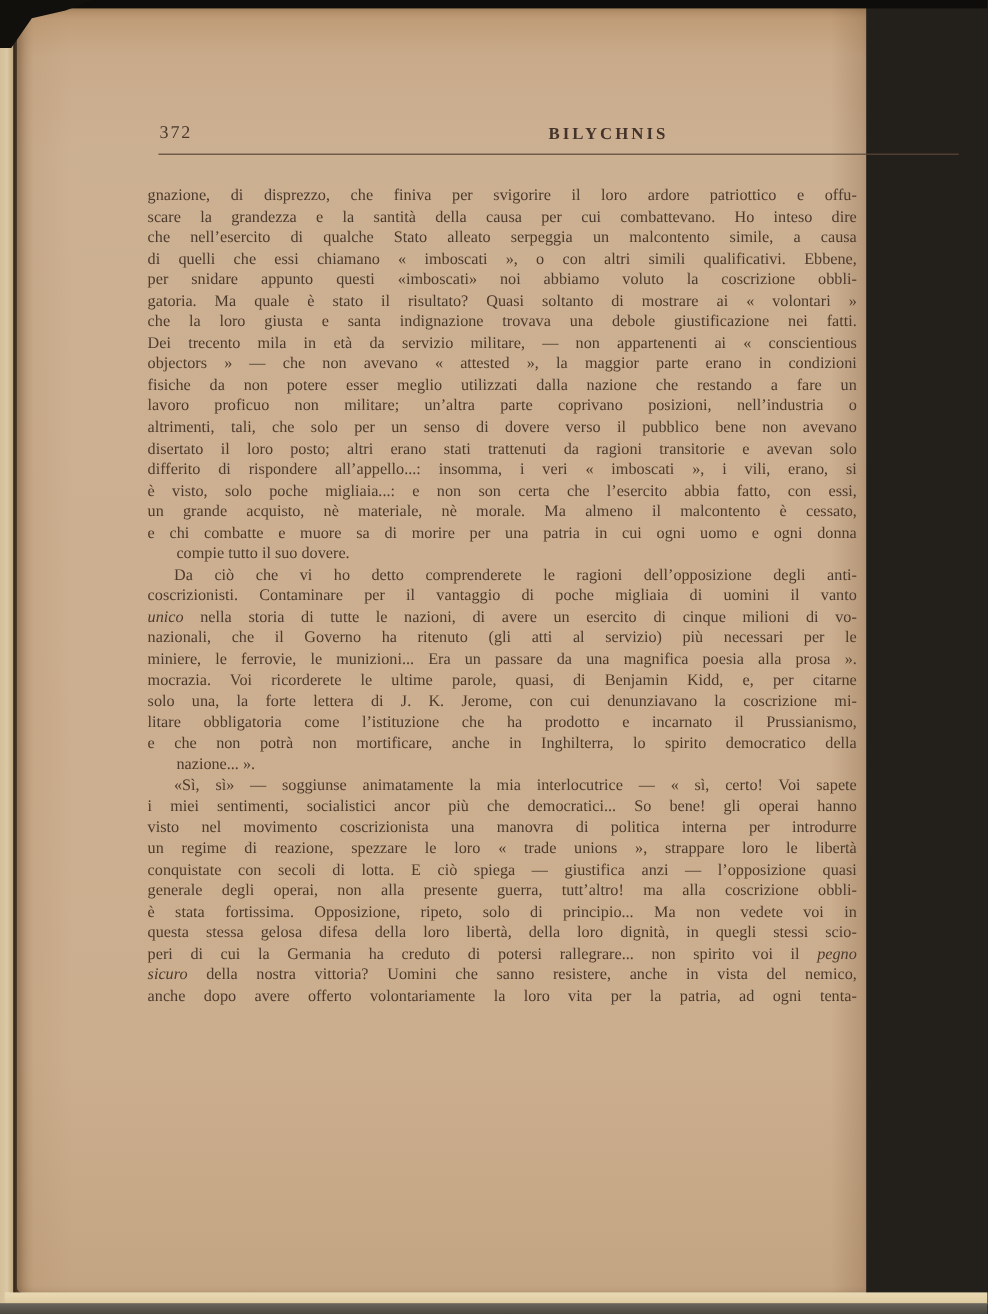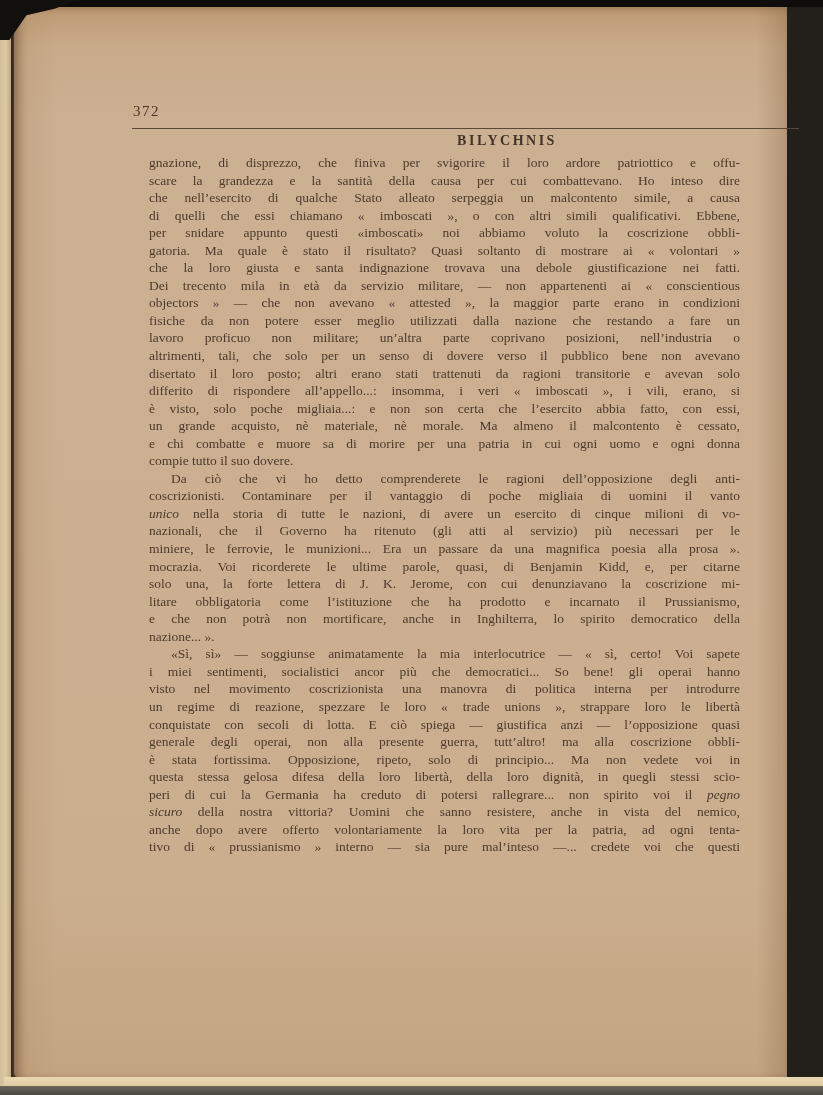--- a/index.html
+++ b/index.html
@@ -13,21 +13,21 @@
     position:absolute;left:0;top:0;width:13px;height:1095px;
     background:linear-gradient(90deg,#cdb astonish 0,#d8c5a0 40%,#bfa57e 100%);
     background:linear-gradient(90deg,#d3bf9a 0,#dbc8a4 45%,#b79c74 100%);
   }
   .left-gap{
     position:absolute;left:11px;top:0;width:5px;height:1095px;
     background:linear-gradient(90deg,#2e2418,#59452f);
   }
   
   .page{
-    position:absolute;left:14px;top:6px;width:773px;height:1072px;
+    position:absolute;left:14px;top:6px;width:708px;height:1072px;
     background:
       linear-gradient(90deg,rgba(130,95,60,.45) 0,rgba(170,135,95,.18) 14px,rgba(0,0,0,0) 45px),
       linear-gradient(270deg,rgba(125,92,60,.30) 0,rgba(0,0,0,0) 30px),
       linear-gradient(180deg,#ad8a64 0,#c09d78 10px,#c9ab8b 42px,#ccb092 120px,#cbae8e 82%,#c3a482 100%);
     border-radius:3px 0 0 6px;
     box-shadow:inset 3px 0 6px rgba(60,40,20,.25);
   }
   
   .top-strip{
     position:absolute;left:0;top:0;width:823px;height:7px;
@@ -48,37 +48,37 @@
     background:linear-gradient(180deg,#6a665d,#4b4840);
   }
   
   .pagenum{
     position:absolute;left:119px;top:97px;
     font-size:15px;letter-spacing:1.5px;color:#4a382c;
   }
   .journal-title{
     position:absolute;left:328px;top:99px;width:330px;
     text-align:center;font-size:14px;font-weight:700;
-    letter-spacing:2.5px;color:#43332a;margin-top:28px;
+    letter-spacing:2.5px;color:#43332a;
   }
   .header-rule{
     position:absolute;left:118px;top:122px;width:667px;height:0;
     border-top:1.4px solid #5b4738;
   }
   
   .text-block{
-    position:absolute;left:135px;top:148px;width:591px;
+    position:absolute;left:109px;top:148px;width:591px;
     font-size:13.5px;color:#4c3a2d;
   }
   .line{
     height:17.55px;line-height:17.55px;
     text-align:justify;text-align-last:justify;
     white-space:nowrap;
   }
-  .line.endline{text-align-last:left;}
+  .line.endline{text-align-last:left;margin-left:24px;}
   .line.indent{text-indent:22px;}
   .it{font-style:italic;}
 </style>
 </head>
 <body>
 
 <div class="left-pages"></div>
 <div class="left-gap"></div>
 
 <div class="page">
@@ -123,21 +123,20 @@
         <div class="line">i miei sentimenti, socialistici ancor più che democratici... So bene! gli operai hanno</div>
         <div class="line">visto nel movimento coscrizionista una manovra di politica interna per introdurre</div>
         <div class="line">un regime di reazione, spezzare le loro « trade unions », strappare loro le libertà</div>
         <div class="line">conquistate con secoli di lotta. E ciò spiega — giustifica anzi — l’opposizione quasi</div>
         <div class="line">generale degli operai, non alla presente guerra, tutt’altro! ma alla coscrizione obbli-</div>
         <div class="line">è stata fortissima. Opposizione, ripeto, solo di principio... Ma non vedete voi in</div>
         <div class="line">questa stessa gelosa difesa della loro libertà, della loro dignità, in quegli stessi scio-</div>
         <div class="line"><span>peri di cui la Germania ha creduto di potersi rallegrare...  non spirito voi il </span><span class="it">pegno</span></div>
         <div class="line"><span class="it">sicuro</span><span> della nostra vittoria? Uomini che sanno resistere, anche in vista del nemico,</span></div>
         <div class="line">anche dopo avere offerto volontariamente la loro vita per la patria, ad ogni tenta-</div>
-        <div class="line">tivo di « prussianismo » interno — sia pure mal’inteso —... credete voi che questi</div>
       </div>
     </div>
 </div>
 
 <div class="top-strip"></div>
 <div class="corner-black"></div>
 <div class="bottom-cream"></div>
 <div class="bottom-dark"></div>
 
 </body></html>

